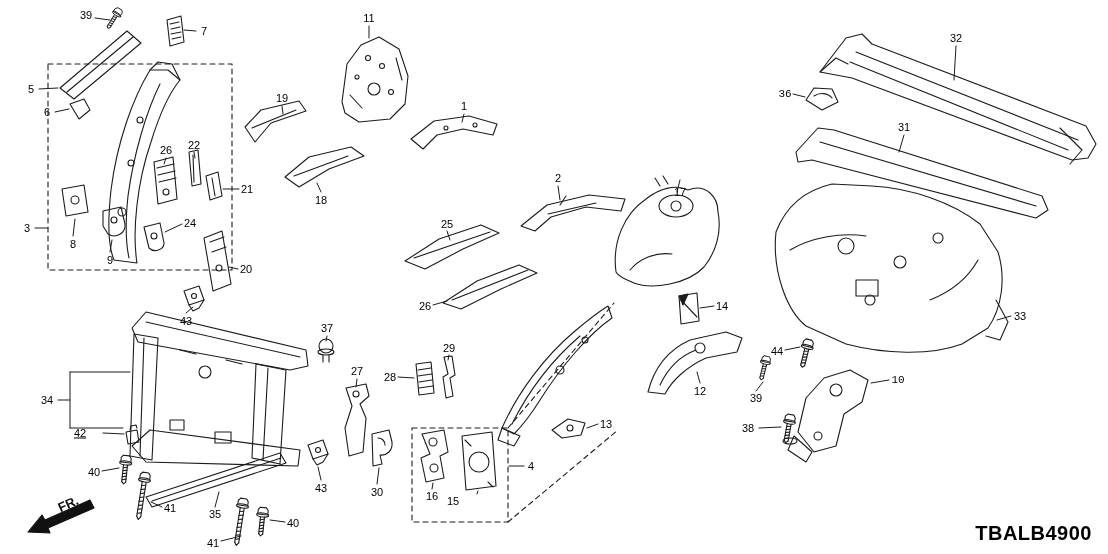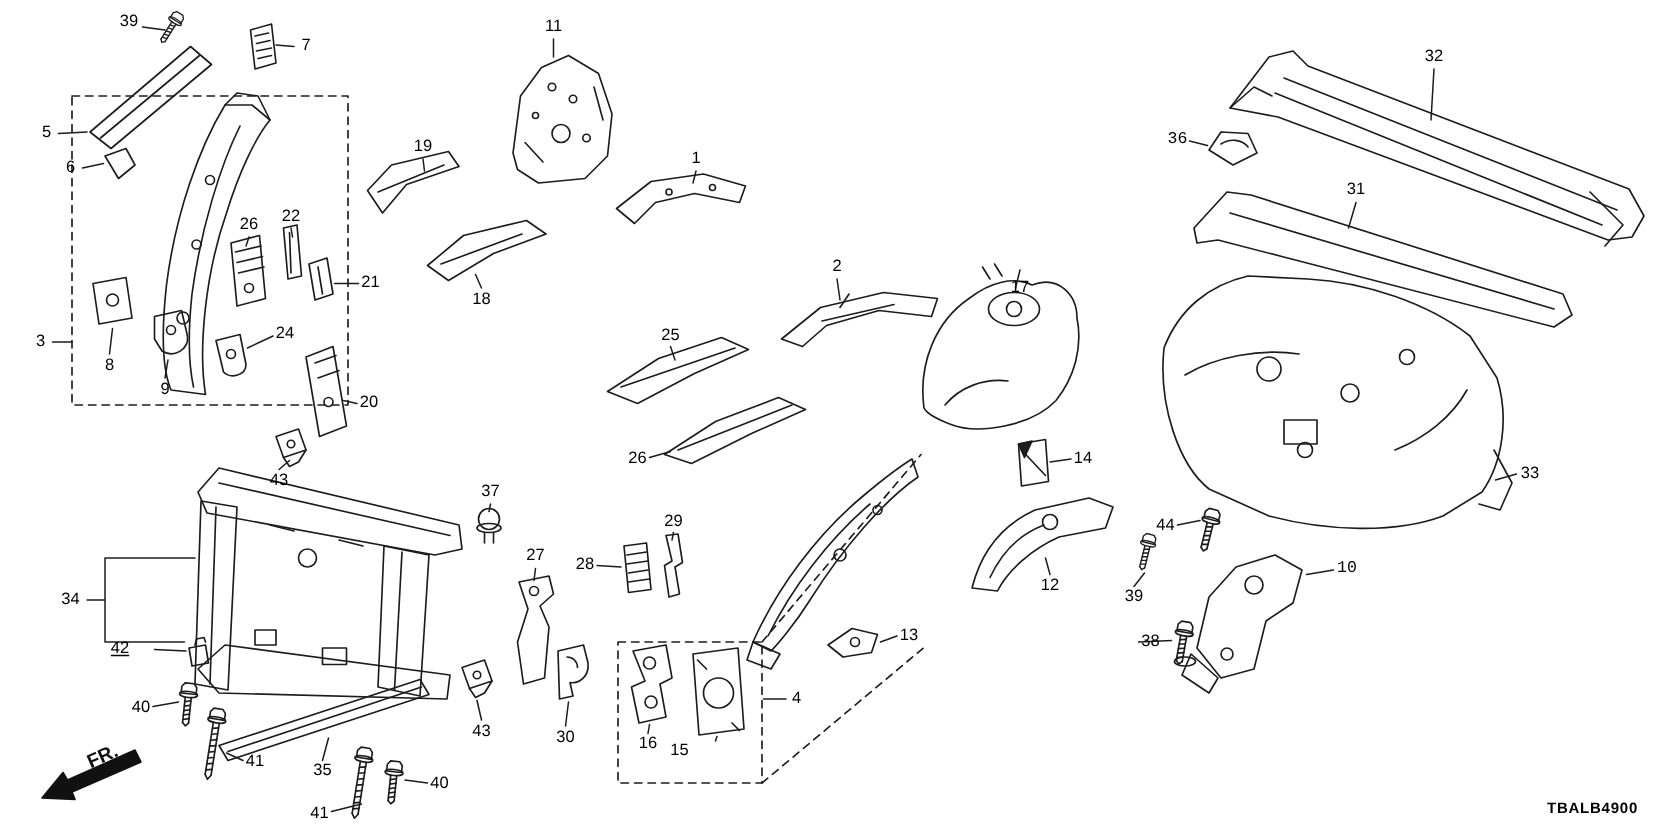--- a/index.html
+++ b/index.html
@@ -8,21 +8,21 @@
     font-family:"Liberation Sans", sans-serif; overflow:hidden;
   }
   svg.art { position:absolute; left:0; top:0; }
   #callout-layer { position:absolute; left:0; top:0; width:100%; height:100%; pointer-events:none; }
   .callout {
     position:absolute; transform:translate(-50%,-50%);
     font-size:11px; line-height:1; color:#000; white-space:nowrap;
   }
   .diagram-code {
     position:absolute; right:16px; bottom:9px;
-    font-size:10px; font-weight:bold; color:#000; letter-spacing:0.5px;
+    font-size:20px; font-weight:bold; color:#000; letter-spacing:0.5px;
   }
 </style>
 </head>
 <body>
 
 <div class="stage">
 
 <svg class="art" width="1108" height="554" viewBox="0 0 1108 554">
   <defs>
     <g id="bolt">
@@ -387,21 +387,21 @@
       <div class="callout" style="left: 357px; top: 371px;">27</div>
       <div class="callout" style="left: 390px; top: 377px;">28</div>
       <div class="callout" style="left: 449px; top: 348px;">29</div>
       <div class="callout" style="left: 777px; top: 351px;">44</div>
       <div class="callout" style="left: 700px; top: 391px;">12</div>
       <div class="callout" style="left: 898px; top: 380px; font-family: Liberation Mono, monospace;">10</div>
       <div class="callout" style="left: 47px; top: 400px;">34</div>
       <div class="callout" style="left: 756px; top: 398px;">39</div>
       <div class="callout" style="left: 80px; top: 433px; text-decoration: underline;">42</div>
       <div class="callout" style="left: 606px; top: 424px;">13</div>
-      <div class="callout" style="left: 767px; top: 428px;">38</div>
+      <div class="callout" style="left: 748px; top: 428px;">38</div>
       <div class="callout" style="left: 531px; top: 466px;">4</div>
       <div class="callout" style="left: 94px; top: 472px;">40</div>
       <div class="callout" style="left: 321px; top: 488px;">43</div>
       <div class="callout" style="left: 377px; top: 492px;">30</div>
       <div class="callout" style="left: 432px; top: 496px;">16</div>
       <div class="callout" style="left: 453px; top: 501px;">15</div>
       <div class="callout" style="left: 170px; top: 508px;">41</div>
       <div class="callout" style="left: 215px; top: 514px;">35</div>
       <div class="callout" style="left: 293px; top: 523px;">40</div>
       <div class="callout" style="left: 213px; top: 543px;">41</div>

